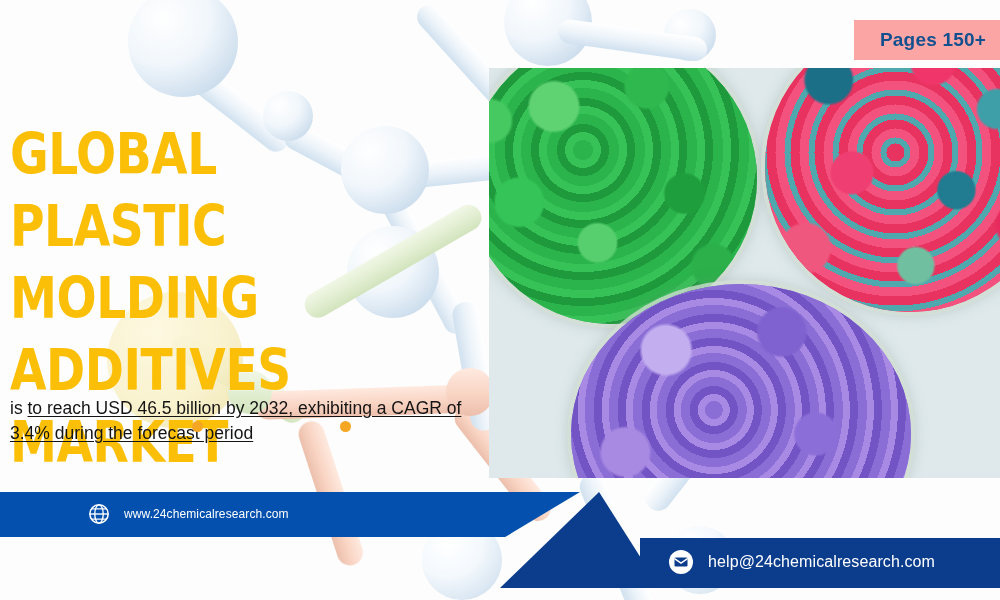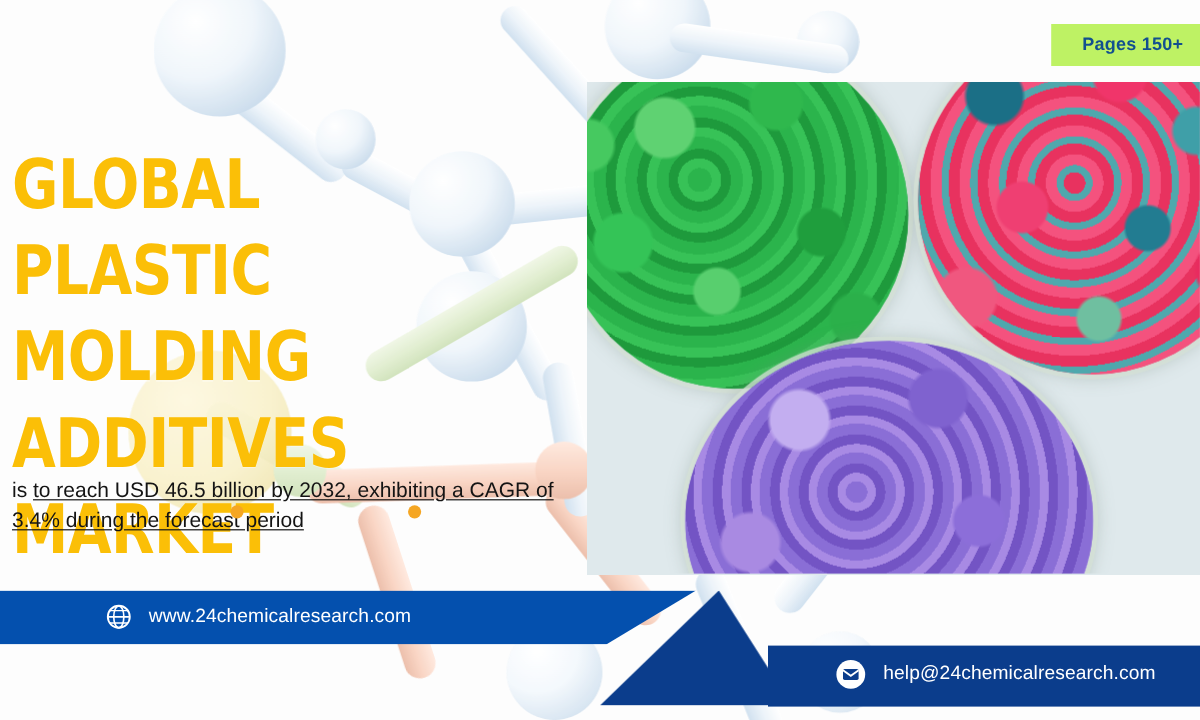--- a/index.html
+++ b/index.html
@@ -16,22 +16,22 @@
   
   #molecules{position:absolute;left:0;top:0;width:1000px;height:600px;}
 
   
   #logo{position:absolute;left:12px;top:46px;width:170px;height:52px;}
   #logo-svg{position:absolute;left:0;top:0;}
 
   
   #pages-badge{
     position:absolute;right:0px;top:20px;
-    background:#bef264;padding:9px 14px 9px 26px;
-    color:#12508f;font-weight:bold;font-size:15px;letter-spacing:.2px;
+    background:#fca5a5;padding:9px 14px 9px 26px;
+    color:#12508f;font-weight:bold;font-size:19px;letter-spacing:.2px;
     white-space:nowrap;
   }
 
   
   #headline{
     position:absolute;left:10px;top:118px;width:460px;
     color:#fbbf07;
     font-family:"DejaVu Sans Condensed","Liberation Sans Narrow","Liberation Sans",sans-serif;
     font-weight:bold;font-size:57px;line-height:72px;
     letter-spacing:-0.5px;text-transform:uppercase;
@@ -65,23 +65,23 @@
     clip-path:polygon(61.9% 0%,100% 100%,0% 100%);
   }
   #bar-right{
     position:absolute;left:640px;top:538px;width:360px;height:50px;
     background:#0b3d8c;
   }
   #web-row{
     position:absolute;left:88px;top:499px;height:30px;
     display:flex;align-items:center;gap:14px;
   }
-  #web-text{color:#ffffff;font-size:16px;letter-spacing:.1px;}
+  #web-text{color:#ffffff;font-size:12px;letter-spacing:.1px;}
   #mail-row{
-    position:absolute;left:696px;top:545px;height:34px;
+    position:absolute;left:668px;top:545px;height:34px;
     display:flex;align-items:center;gap:14px;
   }
   #mail-text{color:#ffffff;font-size:16px;letter-spacing:.1px;}
   .dot-orange{position:absolute;width:11px;height:11px;border-radius:50%;
               background:#f5a623;}
 </style>
 </head>
 <body>
 
 <div id="banner">

